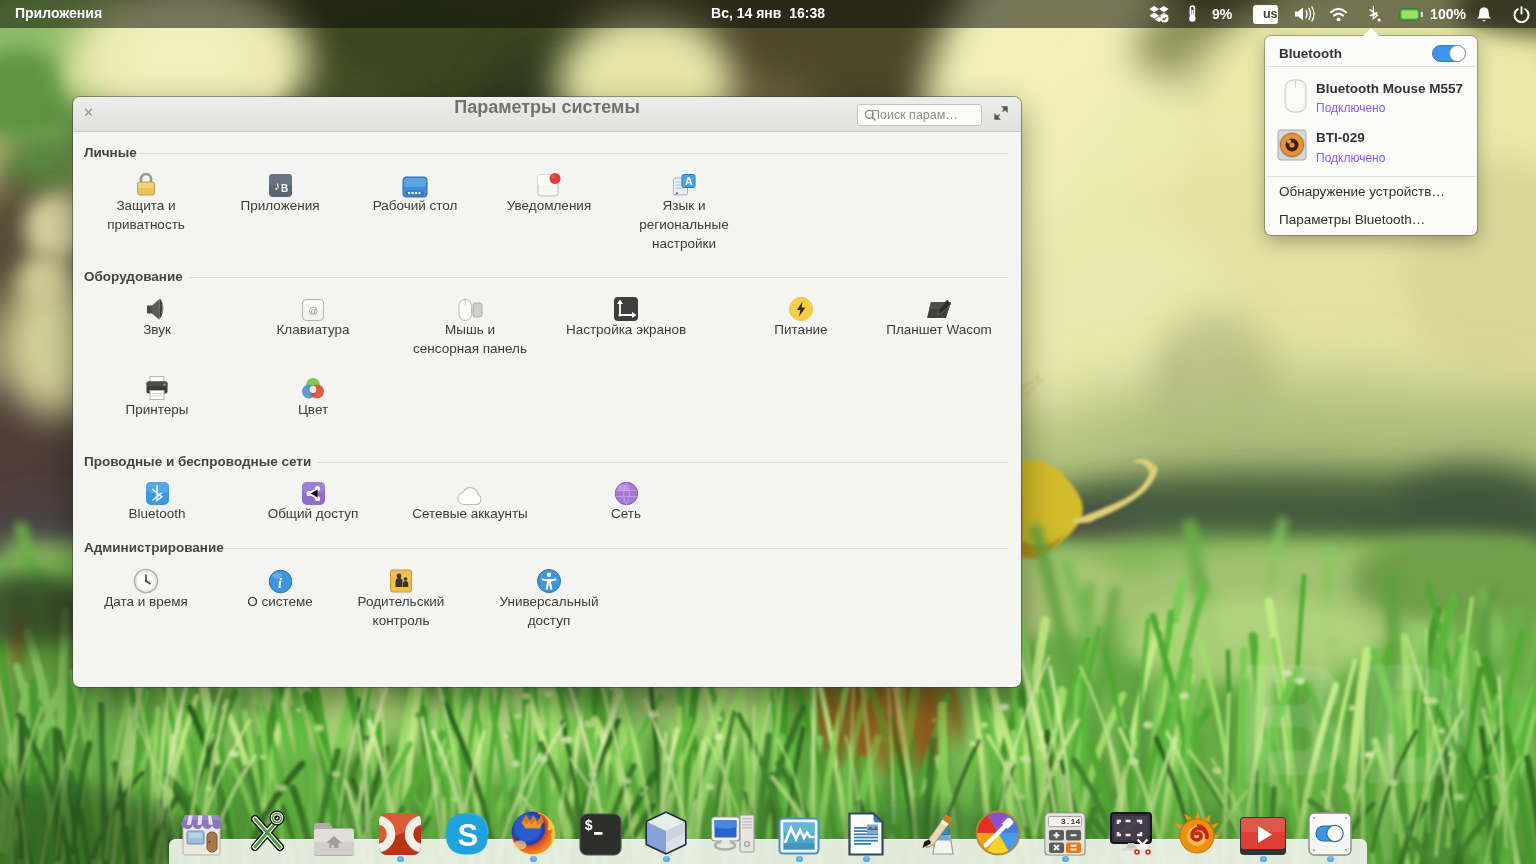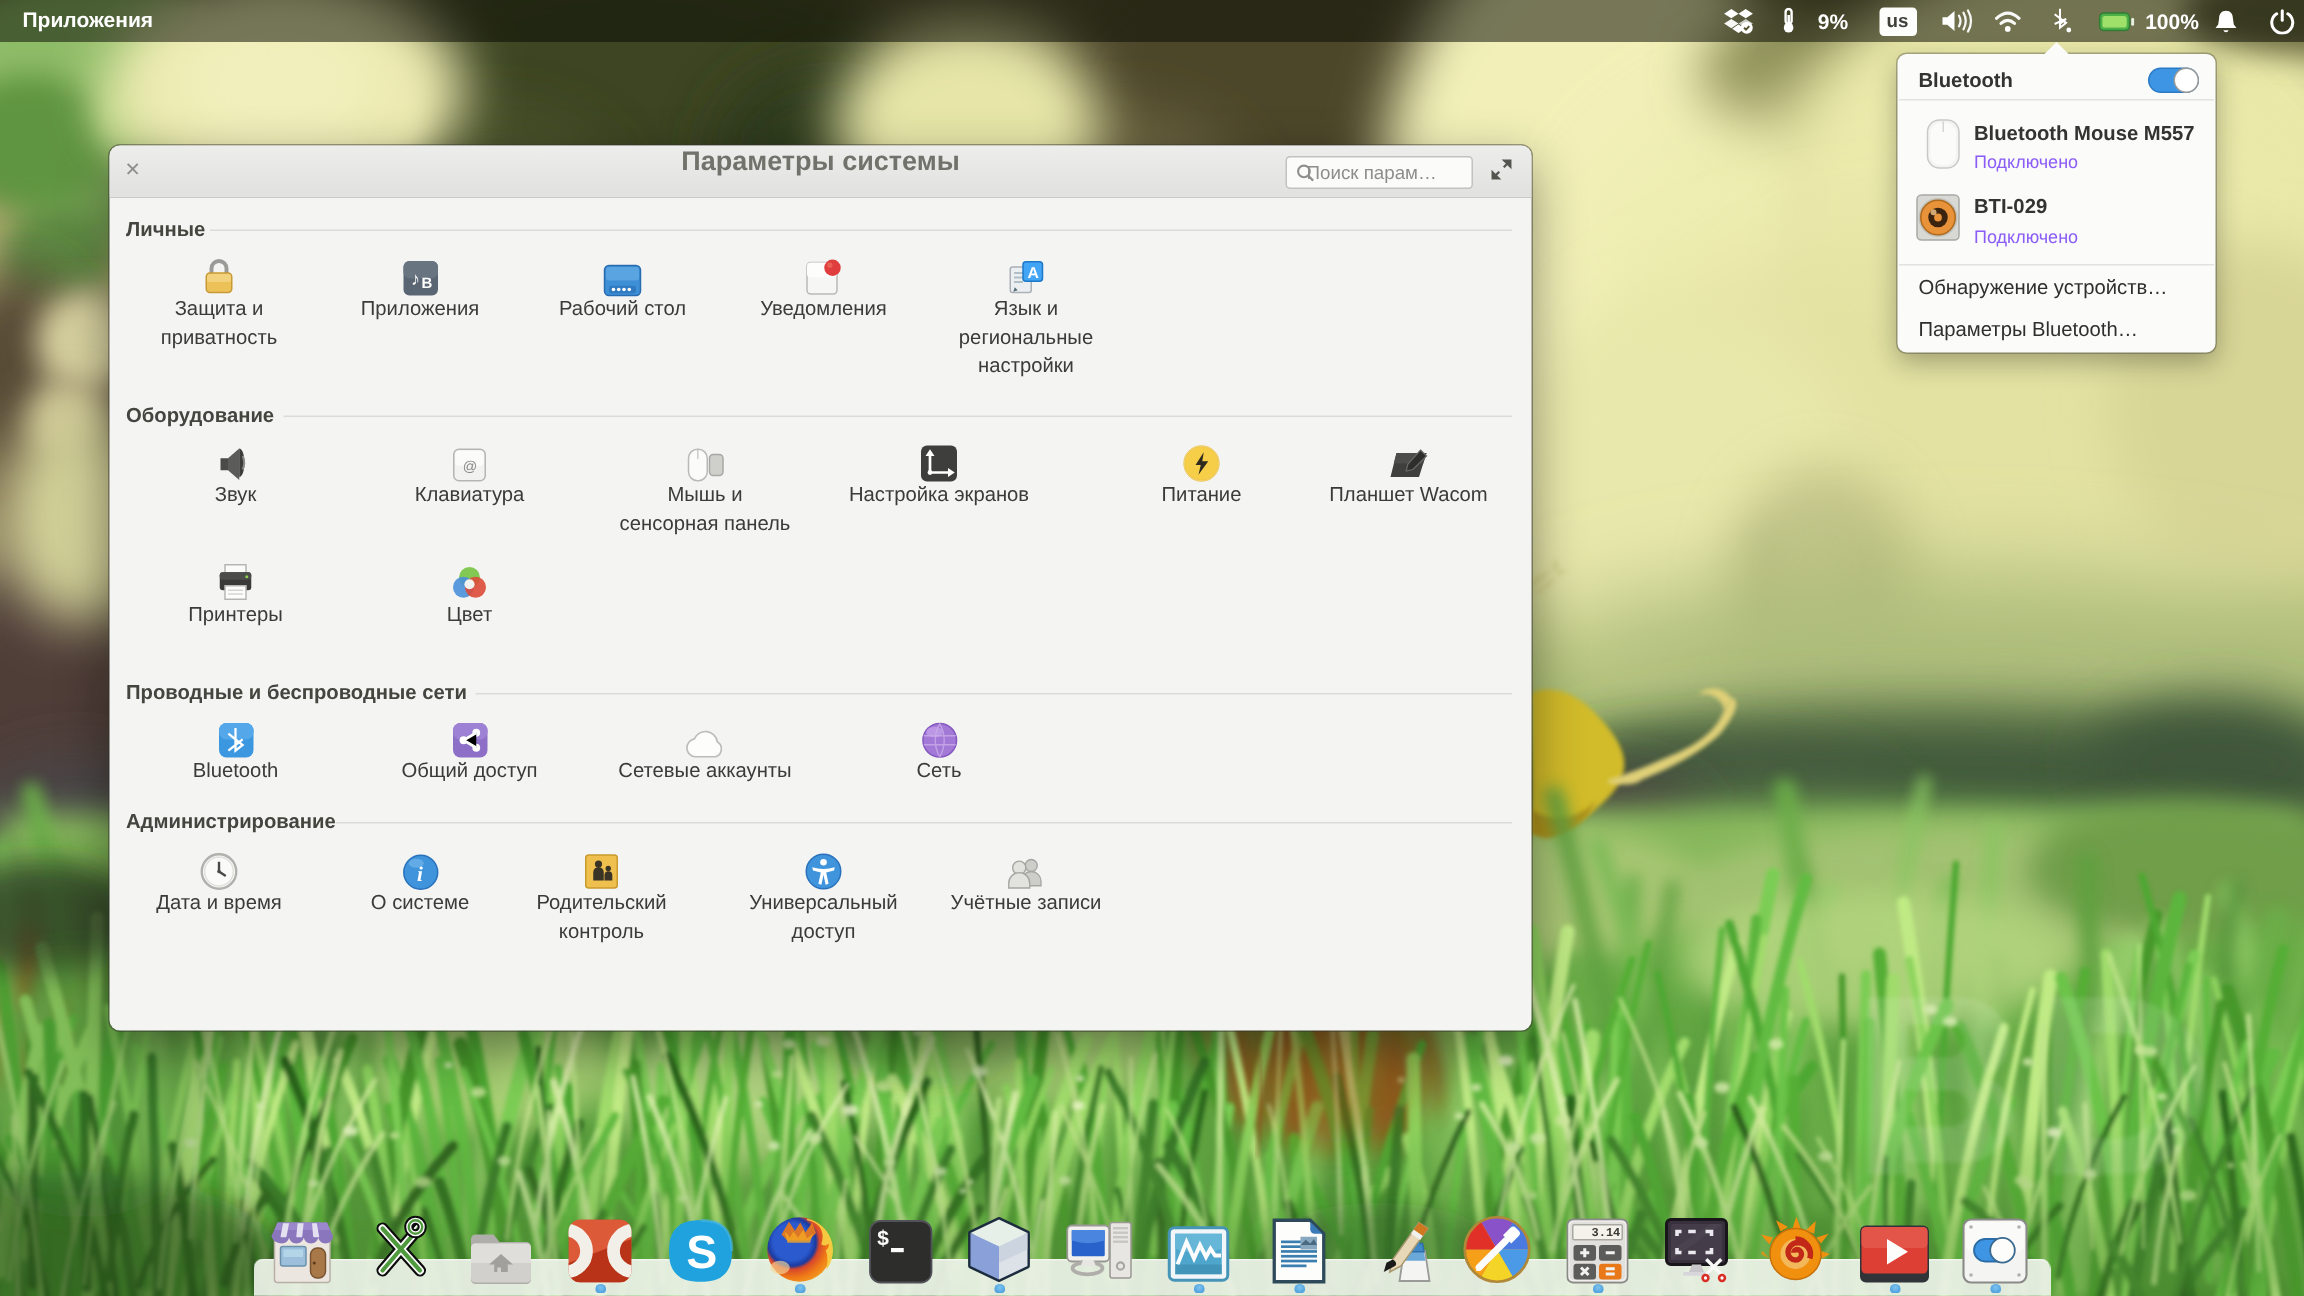--- a/index.html
+++ b/index.html
@@ -832,20 +832,21 @@
 <ellipse cx="920" cy="840" rx="85" ry="38" fill="#234a1c" opacity=".3"></ellipse>
 <ellipse cx="620" cy="680" rx="70" ry="45" fill="#2e5c24" opacity=".25"></ellipse>
 </g>
 <g fill="#ffffff" opacity=".115" filter="url(#b2)">
 <path d="M1245 665h26v118h-26zM1271 665h38a32 32 0 0131 28a26 26 0 01-18 25a28 28 0 0120 27a33 33 0 01-33 30h-38v-24h30a12 12 0 000-24h-30v-22h28a11 11 0 000-22h-28z"></path>
 <path d="M1368 665h44a59 59 0 0159 59a59 59 0 01-59 59h-44zm26 24v70h16a35 35 0 000-70z"></path>
 </g>
 </svg>
 <div id="panel">
 <div class="left">Приложения</div>
+<div class="center">Вс, 14 янв&nbsp;&nbsp;16:38</div>
 <div class="pic" style="left:1147px;width:24px">
 <svg width="20" height="17" viewBox="0 0 20 17">
           <g fill="#fff">
             <path d="M5.2 0 10 3.1 5.2 6.2 .4 3.1Z"></path>
             <path d="M14.8 0 19.6 3.1 14.8 6.2 10 3.1Z"></path>
             <path d="M5.2 6.6 10 9.7 5.2 12.8 .4 9.7Z" opacity=".95"></path>
             <path d="M14.8 6.6 19.6 9.7 14.8 12.8 10 9.7Z" opacity=".7"></path>
             <path d="M10 10.4 14.2 13.2 10 16 5.8 13.2Z"></path>
           </g>
           <circle cx="15.5" cy="12.5" r="4" fill="#fff"></circle>
@@ -854,21 +855,21 @@
 </div>
 <div class="pic" style="left:1184px;width:16px">
 <svg width="11" height="18" viewBox="0 0 11 18">
           <rect x="3.4" y="1" width="4" height="10" rx="2" fill="none" stroke="#fff" stroke-width="1.6"></rect>
           <circle cx="5.4" cy="13.5" r="3.2" fill="#fff"></circle>
           <rect x="4.6" y="5" width="1.7" height="7" fill="#fff"></rect>
         </svg>
 </div>
 <div class="pic" style="left:1206px;width:32px">9%</div>
 <div class="pic" style="left:1252px;width:26px">
-        <span style="display:block;width:25px;height:19px;background:#fdfdfc;border-radius:3px;color:#3f3e38;font-size:12.5px;font-weight:bold;text-align:center;line-height:19px">us</span>
+        <span style="display:block;width:25px;height:19px;background:#fdfdfc;border-radius:3px;color:#3f3e38;font-size:12.5px;font-weight:bold;text-align:right;line-height:19px">us</span>
       </div>
 <div class="pic" style="left:1291px;width:26px">
 <svg width="21" height="16" viewBox="0 0 21 16">
           <path d="M1 5.5h3.2L9 1.4v13.2L4.2 10.5H1Z" fill="#fff"></path>
           <path d="M12 4.5q2 3.5 0 7M15 2.5q3 5.5 0 11M18 1q4 7 0 14" stroke="#fff" stroke-width="1.5" fill="none" stroke-linecap="round" opacity=".95"></path>
         </svg>
 </div>
 <div class="pic" style="left:1327px;width:22px">
 <svg width="19" height="15" viewBox="0 0 19 15">
           <g fill="none" stroke="#fff" stroke-linecap="round">
@@ -1109,32 +1110,20 @@
           </svg>
 </div>Родительский<br>контроль</div>
 <div class="item" style="left:476px;top:468px"><div class="ic">
 <svg width="26" height="26" viewBox="0 0 26 26">
             <circle cx="13" cy="13" r="11.5" fill="#3f94dc"></circle>
             <circle cx="13" cy="13" r="11.5" fill="none" stroke="#2a73bc" stroke-width="1"></circle>
             <circle cx="13" cy="6.8" r="2.2" fill="#fff"></circle>
             <path d="M5.5 10.2q7.5 2.2 15 0l-.5 2.2-5.2 1.2 1.6 7.6-2 .6-1.4-6.6-1.4 6.6-2-.6 1.6-7.6-5.2-1.2z" fill="#fff"></path>
           </svg>
 </div>Универсальный<br>доступ</div>
-<div class="item" style="left:611px;top:468px"><div class="ic">
-<svg width="28" height="24" viewBox="0 0 28 24">
-            <g fill="#cdcdc9" stroke="#a5a5a1" stroke-width=".9">
-              <circle cx="17.5" cy="7" r="4"></circle>
-              <path d="M11 20.5v-3a6.5 6.5 0 0113 0v3z"></path>
-            </g>
-            <g fill="#e2e2de" stroke="#a5a5a1" stroke-width=".9">
-              <circle cx="9.5" cy="8.5" r="4.4"></circle>
-              <path d="M2.5 22v-3.2a7 7 0 0114 0V22z"></path>
-            </g>
-          </svg>
-</div>Учётные записи</div>
 </div>
 <div id="pop">
 <div class="arrow"></div>
 <div class="hd">Bluetooth</div>
 <div id="toggle">
         <div class="knob"></div>
       </div>
 <div class="sep" style="top:30px"></div>
 <svg class="abs" style="left:19px;top:43px" width="23" height="34" viewBox="0 0 23 34">
         <rect x="1" y="1" width="21" height="32" rx="8" fill="#f4f4f2" stroke="#c9c9c5" stroke-width="1"></rect>

